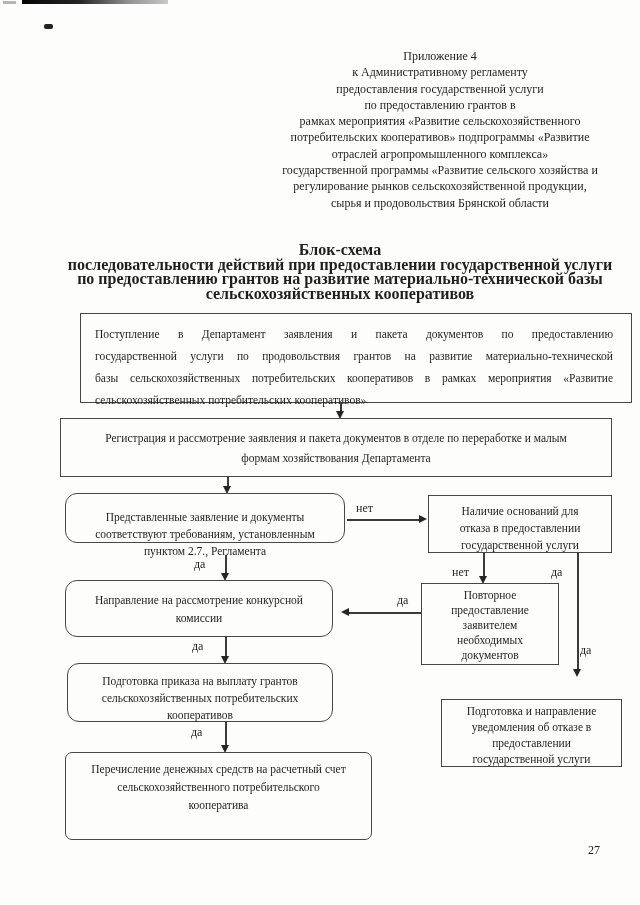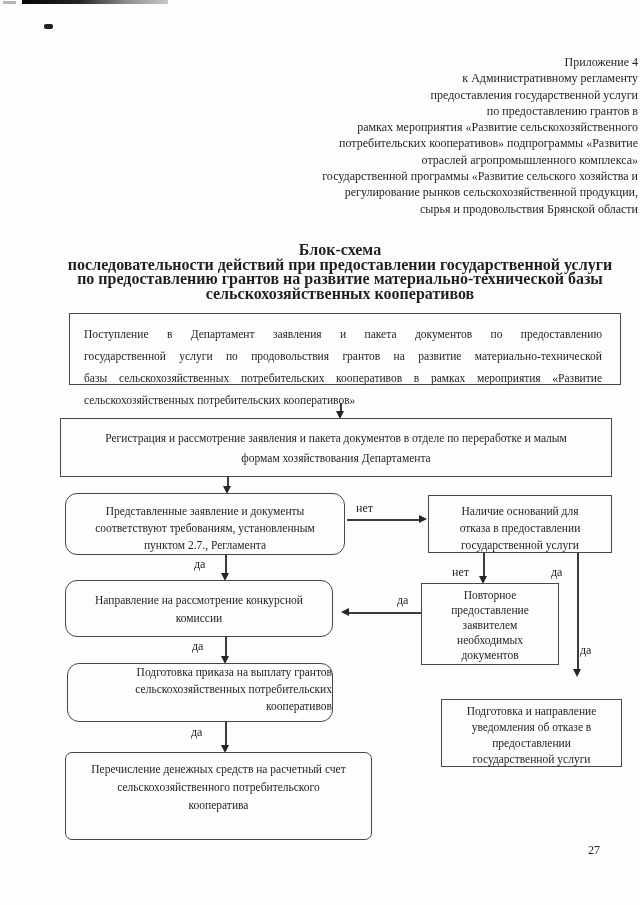--- a/index.html
+++ b/index.html
@@ -8,39 +8,39 @@
     background:#fdfdfc; overflow:hidden;
     font-family:"Liberation Serif", serif; color:#1f1f1f;
   }
   .abs { position:absolute; }
   
   .art-topbar { left:22px; top:0; width:146px; height:4px;
     background:linear-gradient(to right,#050505 0%,#262626 40%,#8f8f8f 72%,#c8c8c8 100%); }
   .art-topdash { left:3px; top:1px; width:13px; height:3px; background:#b5b5b5; }
   .art-mark { left:44px; top:24px; width:9px; height:5px; background:#222; border-radius:2px; }
   
-  #appendix-header { left:242px; top:54px; width:396px; text-align:right;
+  #appendix-header { left:242px; top:48px; width:396px; text-align:center;
     font-size:12px; line-height:16.3px; }
   #flow-title { left:40px; top:243px; width:600px; text-align:center;
     font-size:16px; line-height:14.6px; font-weight:bold; }
   
   .box { position:absolute; border:1.4px solid #474747; background:#fdfdfc;
     box-sizing:border-box; font-size:11.5px; text-align:center; }
   .box .ln { white-space:nowrap; }
   .rounded { border-radius:12px; }
-  #box-application { left:69px; top:313px; width:552px; height:72px;
+  #box-application { left:80px; top:313px; width:552px; height:90px;
     padding:9px 18px 0 14px; line-height:22px; text-align:left; }
   #box-application .jl { text-align:justify; text-align-last:justify; white-space:normal; }
   #box-application .ll { text-align:left; white-space:nowrap; }
   #box-registration { left:60px; top:418px; width:552px; height:59px; padding-top:9px; line-height:20px; }
-  #box-compliance { left:65px; top:493px; width:280px; height:62px; padding-top:9px; line-height:17px; }
+  #box-compliance { left:65px; top:493px; width:280px; height:50px; padding-top:15px; line-height:17px; }
   #box-refusal-grounds { left:428px; top:495px; width:184px; height:58px; padding-top:7px; line-height:17px; }
   #box-commission { left:65px; top:580px; width:268px; height:57px; padding-top:10px; line-height:18px; }
   #box-resubmission { left:421px; top:583px; width:138px; height:82px; padding-top:4px; line-height:15px; }
-  #box-grant-order { left:67px; top:663px; width:266px; height:59px; padding-top:0; line-height:17px;text-align:right; }
+  #box-grant-order { left:67px; top:663px; width:266px; height:59px; padding-top:9px; line-height:17px; }
   #box-refusal-notice { left:441px; top:699px; width:181px; height:68px; padding-top:3px; line-height:16px; }
   #box-funds-transfer { left:65px; top:752px; width:307px; height:88px; padding-top:7px; line-height:18px;border-radius:7px; }
   
   .vline { position:absolute; width:1.5px; background:#3b3b3b; }
   .hline { position:absolute; height:1.5px; background:#3b3b3b; }
   .tri { position:absolute; width:0; height:0; }
   .tri-down { border-left:4.5px solid transparent; border-right:4.5px solid transparent; border-top:8px solid #262626; }
   .tri-left { border-top:4.5px solid transparent; border-bottom:4.5px solid transparent; border-right:8px solid #262626; }
   .tri-right { border-top:4.5px solid transparent; border-bottom:4.5px solid transparent; border-left:8px solid #262626; }
   .lbl { position:absolute; font-size:12px; line-height:13px; }

